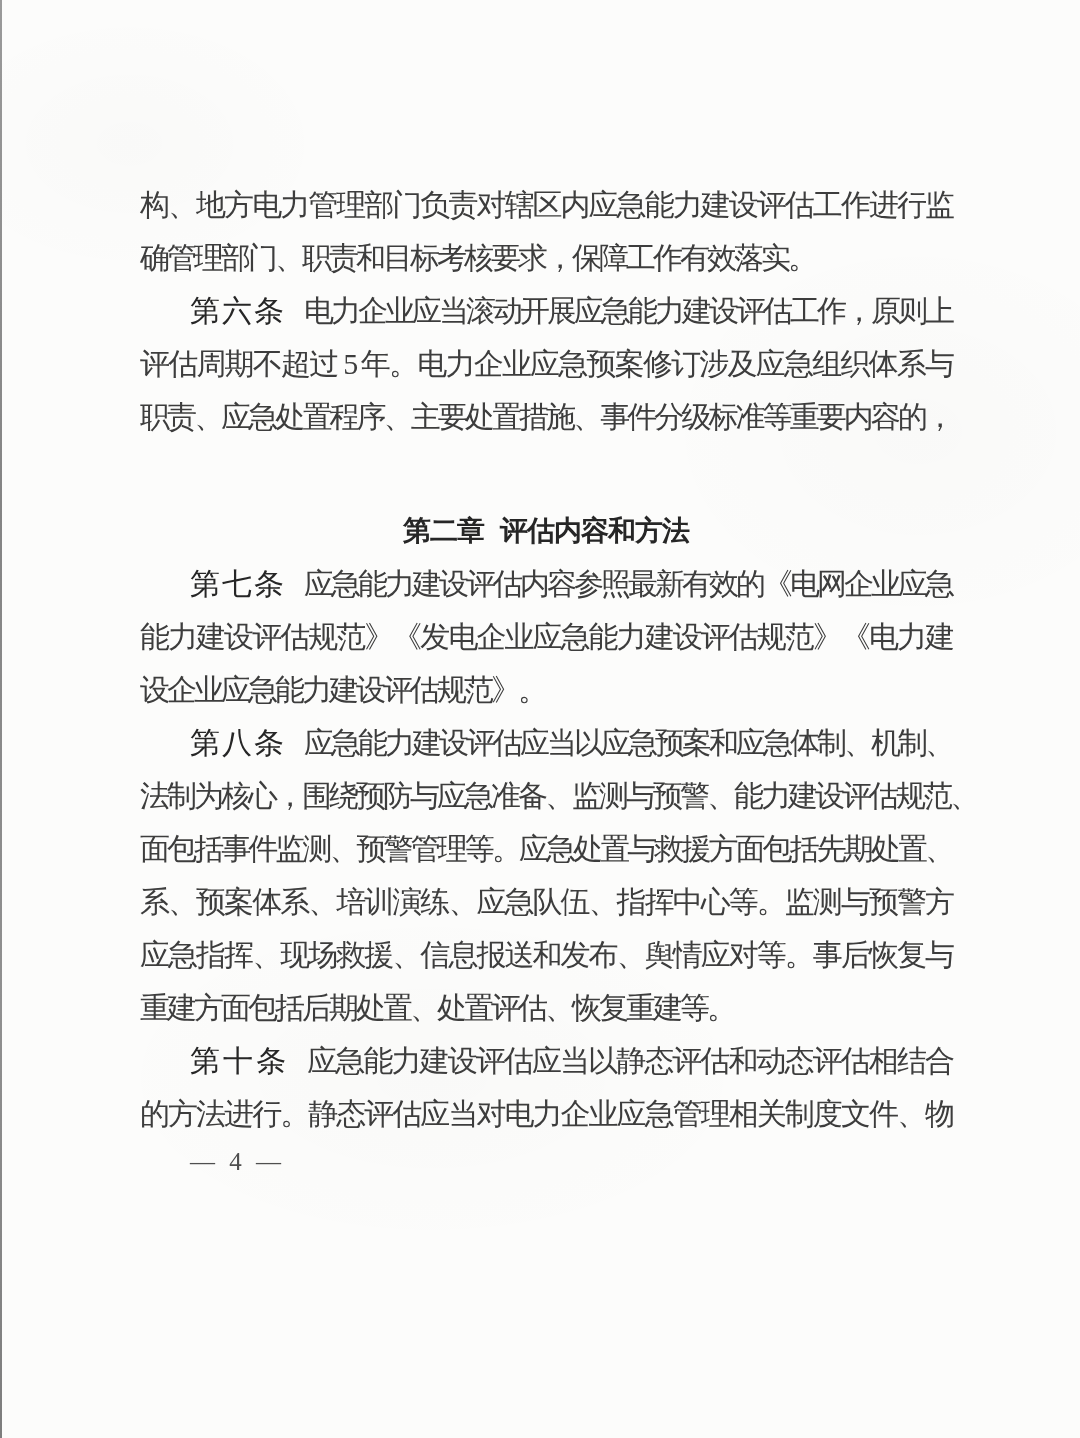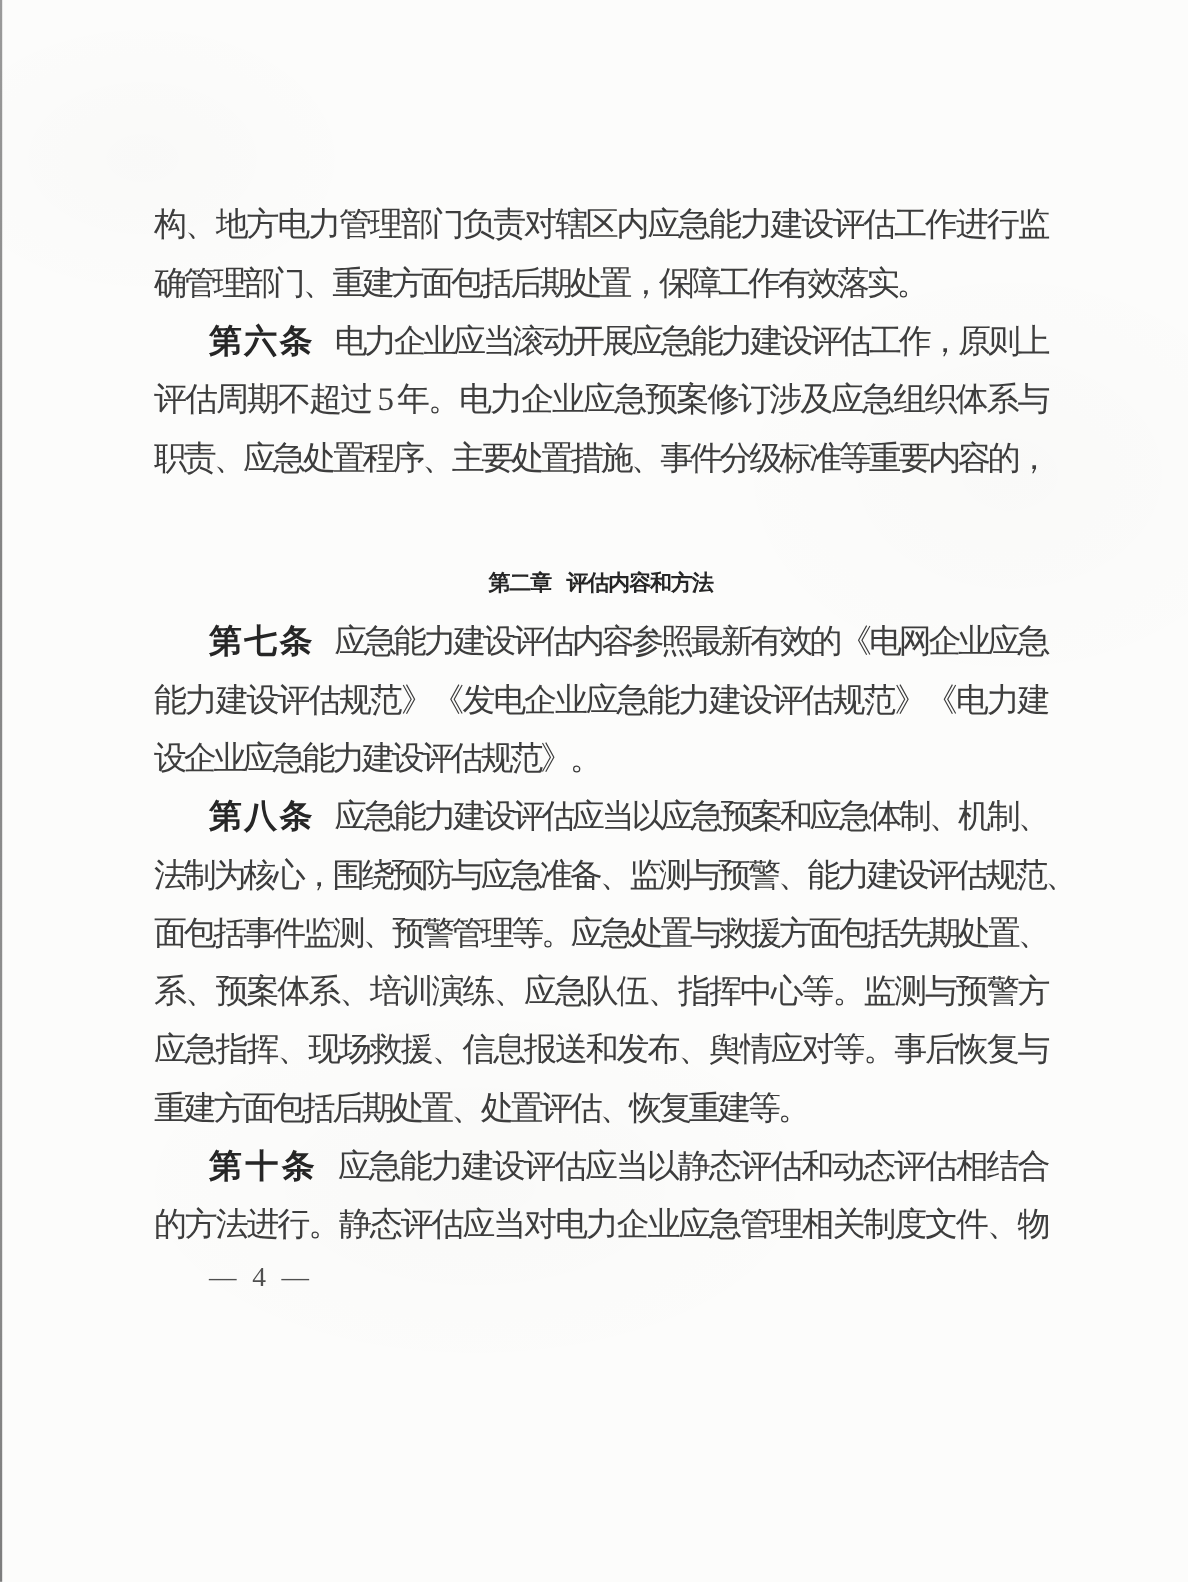--- a/index.html
+++ b/index.html
@@ -33,44 +33,44 @@
   }
   .line{
     height:53px;line-height:53px;
     font-size:30px;letter-spacing:-3px;
     white-space:nowrap;
     text-align:justify;
   }
   .line.just{text-align-last:justify;}
   .line.indent{text-indent:50px;}
   .art{
-    font-weight:700;color:var(--bold);
+    font-weight:400;color:var(--bold);
     letter-spacing:2px;margin-right:18px;
   }
   .line.heading{
     margin-top:61px;
     text-align:center;text-align-last:center;
     font-weight:700;color:var(--bold);
-    font-size:20px;letter-spacing:-1px;word-spacing:10px;
+    font-size:28px;letter-spacing:-1px;word-spacing:10px;
   }
   .footer{
     margin-top:6px;margin-left:50px;
     font-size:25px;letter-spacing:4px;
     color:var(--footer);line-height:32px;
   }
 </style>
 </head>
 <body>
 
 <div class="page">
   <div class="edge-line"></div>
   <div class="content">
 
   <div class="line just"><span>构、地方电力管理部门负责对辖区内应急能力建设评估工作进行监</span></div>
-      <div class="line"><span>确管理部门、重建方面包括后期处置，保障工作有效落实。</span></div>
+      <div class="line"><span>确管理部门、职责和目标考核要求，保障工作有效落实。</span></div>
       <div class="line just indent"><span class="art">第六条</span><span>电力企业应当滚动开展应急能力建设评估工作，原则上</span></div>
       <div class="line just"><span>评估周期不超过 5 年。电力企业应急预案修订涉及应急组织体系与</span></div>
       <div class="line just"><span>职责、应急处置程序、主要处置措施、事件分级标准等重要内容的，</span></div>
       <div class="line heading">第二章 评估内容和方法</div>
       <div class="line just indent"><span class="art">第七条</span><span>应急能力建设评估内容参照最新有效的《电网企业应急</span></div>
       <div class="line just"><span>能力建设评估规范》《发电企业应急能力建设评估规范》《电力建</span></div>
       <div class="line"><span>设企业应急能力建设评估规范》。</span></div>
       <div class="line just indent"><span class="art">第八条</span><span>应急能力建设评估应当以应急预案和应急体制、机制、</span></div>
       <div class="line just"><span>法制为核心，围绕预防与应急准备、监测与预警、能力建设评估规范、</span></div>
       <div class="line just"><span>面包括事件监测、预警管理等。应急处置与救援方面包括先期处置、</span></div>

